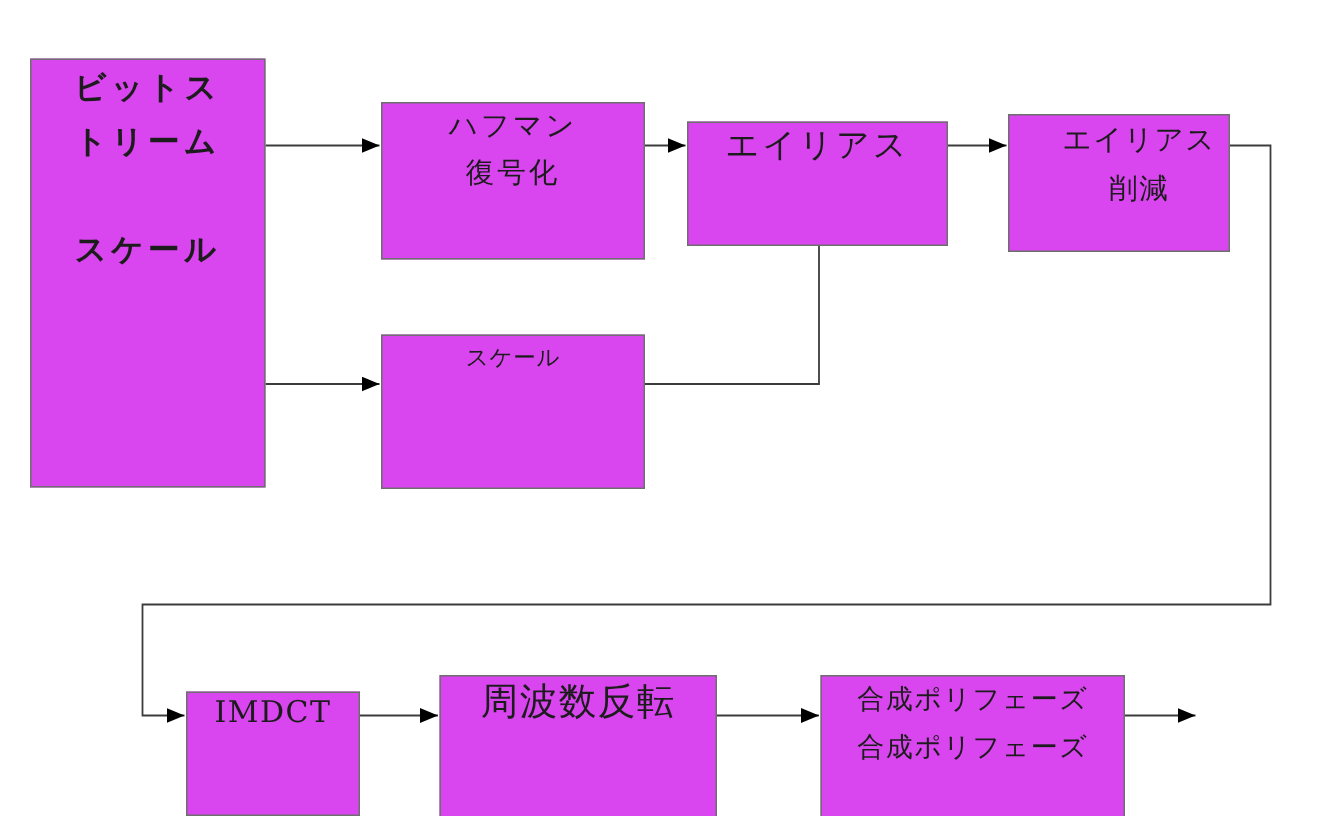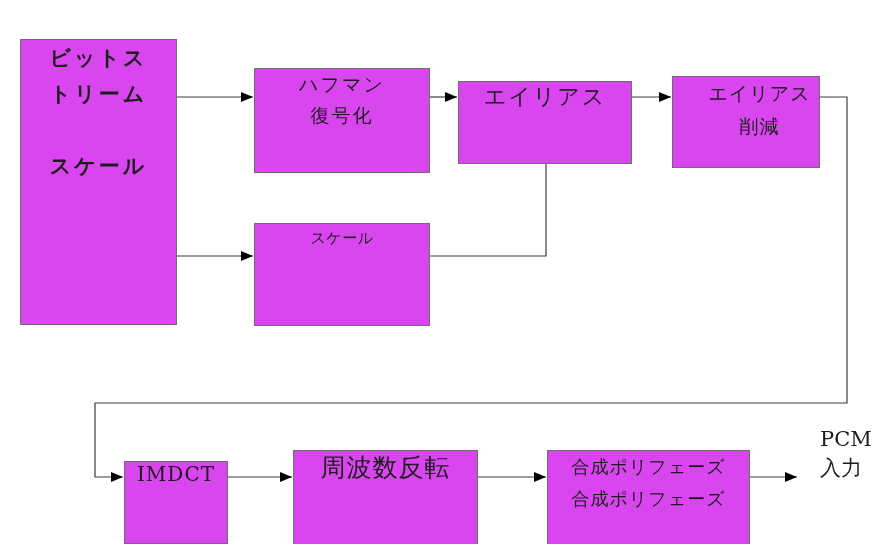--- a/index.html
+++ b/index.html
@@ -45,21 +45,21 @@
   .box-bitstream { left: 20px; top: 13px; width: 157px; height: 286px; font-weight: bold; }
   .box-bitstream .lbl { font-size: 21px; line-height: 36px; letter-spacing: 3px; margin-bottom: 48px; }
   .box-huffman { left: 254px; top: 42px; width: 176px; height: 105px; }
   .box-huffman .lbl { font-size: 19px; line-height: 31px; letter-spacing: 2px; margin-bottom: 14px; }
   .box-requant { left: 458px; top: 55px; width: 174px; height: 83px; }
   .box-requant .lbl { font-size: 22px; letter-spacing: 2px; }
   .box-alias { left: 672px; top: 50px; width: 148px; height: 92px; padding-left: 27px; }
   .box-alias .lbl { font-size: 19px; line-height: 33px; letter-spacing: 1px; }
   .box-scalefactor { left: 254px; top: 197px; width: 176px; height: 103px; }
   .box-scalefactor .lbl { font-size: 15px; line-height: 28px; letter-spacing: 0.5px; }
-  .box-imdct { left: 124px; top: 435px; width: 104px; height: 83px; }
+  .box-imdct { left: 124px; top: 435px; width: 116px; height: 83px; }
   .box-imdct .lbl { font-size: 20px; letter-spacing: 1px; }
   .box-freq { left: 293px; top: 424px; width: 185px; height: 104px; }
   .box-freq .lbl { font-size: 25px; letter-spacing: 1px; }
   .box-synth { left: 547px; top: 424px; width: 203px; height: 104px; }
   .box-synth .lbl { font-size: 18px; line-height: 32px; letter-spacing: 1px; }
   .pcm-label {
     position: absolute;
     left: 820px;
     top: 425px;
     font-size: 21px;
@@ -131,18 +131,14 @@
     <div class="lbl">周波数反転</div>
   </div>
 
   <div class="box box-synth">
     <div class="lbl">
       <span>合成ポリフェーズ</span><br>
       <span>合成ポリフェーズ</span>
     </div>
   </div>
 
-  <div class="pcm-label">
-    <span>PCM</span><br>
-    <span>入力</span>
-  </div>
 
 </div>
 
 </body></html>

